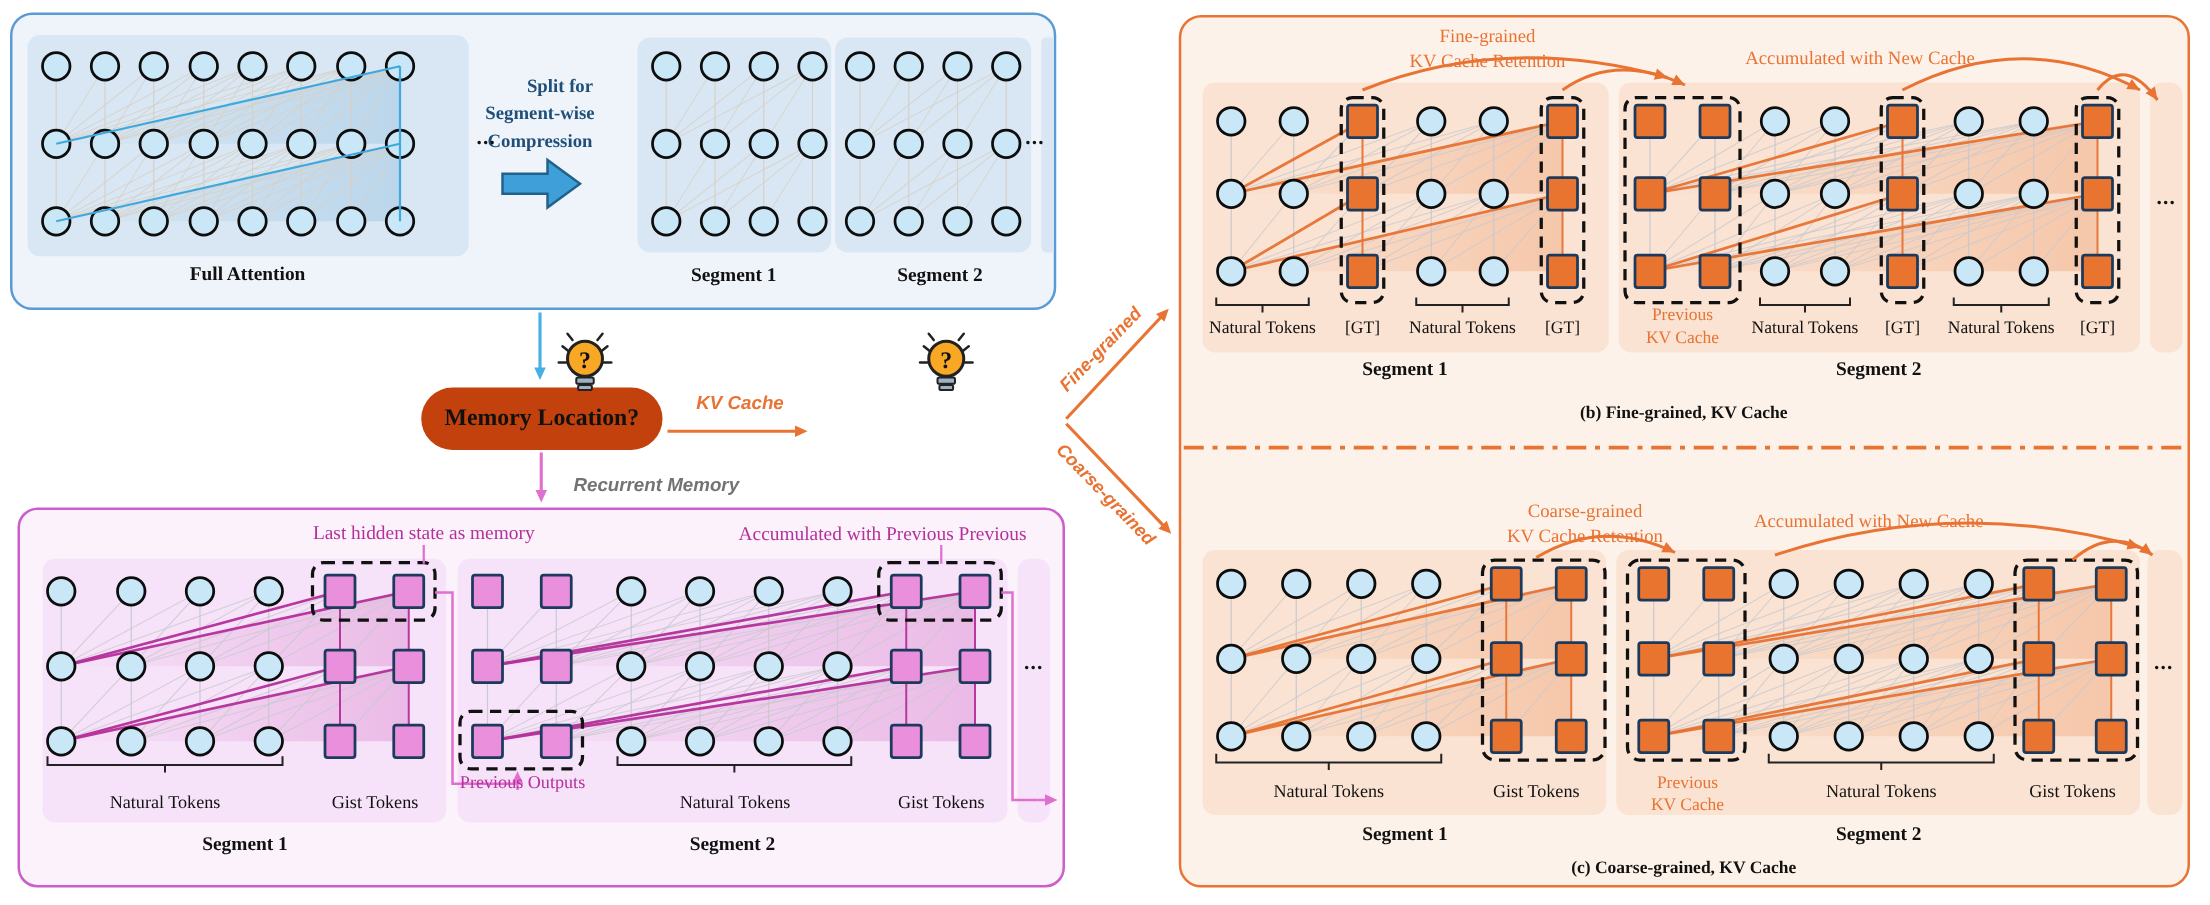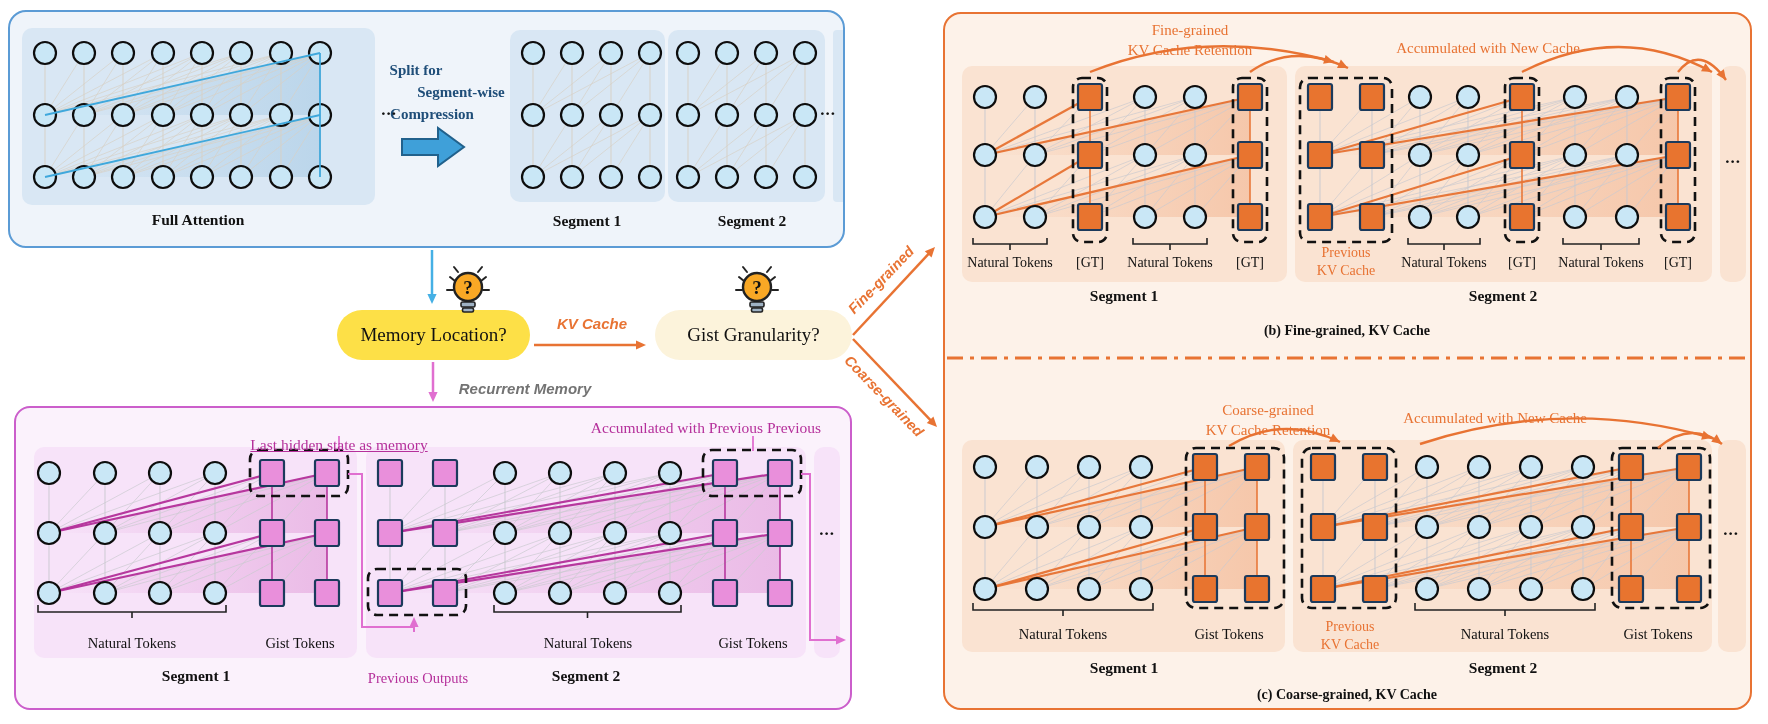--- a/index.html
+++ b/index.html
@@ -39,25 +39,22 @@
   <div class="segbox" style="left:814px;top:447px;width:26px;height:211px;background:#F7E3F9;"></div>
 
   <div class="segbox" style="left:962px;top:66px;width:325px;height:216px;background:#FAE3D2;"></div>
   <div class="segbox" style="left:1295px;top:66px;width:417px;height:216px;background:#FAE3D2;"></div>
   <div class="segbox" style="left:1720px;top:66px;width:26px;height:216px;background:#FAE3D2;"></div>
 
   <div class="segbox" style="left:962px;top:440px;width:323px;height:212px;background:#FAE3D2;"></div>
   <div class="segbox" style="left:1293px;top:440px;width:419px;height:212px;background:#FAE3D2;"></div>
   <div class="segbox" style="left:1718px;top:440px;width:28px;height:212px;background:#FAE3D2;"></div>
 
-  <div class="bubble" style="left:337px;top:310px;width:193px;height:50px;background:#fde047;">
+  <div class="bubble" style="left:337px;top:310px;width:193px;height:50px;background:#c2410c;font-weight:bold;">
     <span>Memory Location?</span>
-  </div>
-  <div class="bubble" style="left:655px;top:310px;width:197px;height:50px;background:#FCF3DB;">
-    <span>Gist Granularity?</span>
   </div>
 
   <svg class="bulb" style="left:442px;top:263px;" width="52" height="56" viewBox="0 0 52 56">
     <g stroke="#222" stroke-width="2" stroke-linecap="round">
       <line x1="8" y1="14" x2="13" y2="18"></line>
         <line x1="44" y1="14" x2="39" y2="18"></line>
       <line x1="5" y1="27" x2="11" y2="27"></line>
         <line x1="47" y1="27" x2="41" y2="27"></line>
       <line x1="12" y1="4" x2="16" y2="9"></line>
         <line x1="40" y1="4" x2="36" y2="9"></line>
@@ -818,38 +815,38 @@
         <path d="M1420,444 Q1565,396 1712,438" fill="none" stroke="#E87333" stroke-width="2.4"></path>
         <polygon points="1712,438 1703.6484777119197,430.8297785618784 1701.1210433352637,439.675798880174" fill="#E87333"></polygon>
         <path d="M1658,448 Q1690,420 1722,444" fill="none" stroke="#E87333" stroke-width="2.4"></path>
         <polygon points="1722,444 1716.76,434.32 1711.24,441.68" fill="#E87333"></polygon>
         <path d="M973,603 V610 H1153 V603 M1063,610 V616" fill="none" stroke="#222" stroke-width="1.6"></path>
         <path d="M1415,603 V610 H1595 V603 M1505,610 V616" fill="none" stroke="#222" stroke-width="1.6"></path>
       </svg>
     </div>
 
   <div class="t bold" style="left:198px;top:220px;font-size:15.5px;">Full Attention</div>
-  <div class="t bold" style="left:416px;top:70px;color:#1F4E79;font-size:15px;">Split for</div>
-  <div class="t bold" style="left:432px;top:92px;color:#1F4E79;font-size:15px;margin-left:29px;">Segment-wise</div>
+  <div class="t bold" style="left:448px;top:70px;color:#1F4E79;font-size:15px;">Split for</div>
+  <div class="t bold" style="left:432px;top:92px;color:#1F4E79;font-size:15px;">Segment-wise</div>
   <div class="t bold" style="left:432px;top:114px;color:#1F4E79;font-size:15px;">Compression</div>
   <div class="t seglab" style="left:587px;top:221px;">Segment 1</div>
   <div class="t seglab" style="left:752px;top:221px;">Segment 2</div>
   <div class="t ellip" style="left:389px;top:110px;">...</div>
   <div class="t ellip" style="left:828px;top:110px;">...</div>
 
   <div class="t sans-italic" style="left:592px;top:323px;color:#E87333;font-size:15px;">KV Cache</div>
   <div class="t sans-italic" style="left:525px;top:388px;color:#737373;font-size:15px;">Recurrent Memory</div>
   <div class="t sans-italic" style="left:881px;top:280px;color:#E87333;font-size:14.5px;transform:translate(-50%,-50%) rotate(-46deg);">Fine-grained</div>
   <div class="t sans-italic" style="left:884px;top:396px;color:#E87333;font-size:14.5px;transform:translate(-50%,-50%) rotate(46deg);">Coarse-grained</div>
 
-  <div class="t ann" style="left:339px;top:445px;color:#B5309B;text-decoration:underline;">Last hidden state as memory</div>
+  <div class="t ann" style="left:339px;top:427px;color:#B5309B;">Last hidden state as memory</div>
   <div class="t ann" style="left:706px;top:428px;color:#B5309B;">Accumulated with Previous Previous</div>
   <div class="t" style="left:132px;top:643px;">Natural Tokens</div>
   <div class="t" style="left:300px;top:643px;">Gist Tokens</div>
-  <div class="t" style="left:418px;top:678px;color:#B5309B;">Previous Outputs</div>
+  <div class="t" style="left:418px;top:627px;color:#B5309B;">Previous Outputs</div>
   <div class="t" style="left:588px;top:643px;">Natural Tokens</div>
   <div class="t" style="left:753px;top:643px;">Gist Tokens</div>
   <div class="t seglab" style="left:196px;top:676px;">Segment 1</div>
   <div class="t seglab" style="left:586px;top:676px;">Segment 2</div>
   <div class="t ellip" style="left:827px;top:530px;">...</div>
 
   <div class="t" style="left:1190px;top:30px;color:#E87333;font-size:15px;">Fine-grained</div>
   <div class="t" style="left:1190px;top:50px;color:#E87333;font-size:15px;">KV Cache Retention</div>
   <div class="t" style="left:1488px;top:48px;color:#E87333;font-size:15px;">Accumulated with New Cache</div>
   <div class="t" style="left:1010px;top:263px;font-size:14px;">Natural Tokens</div>

